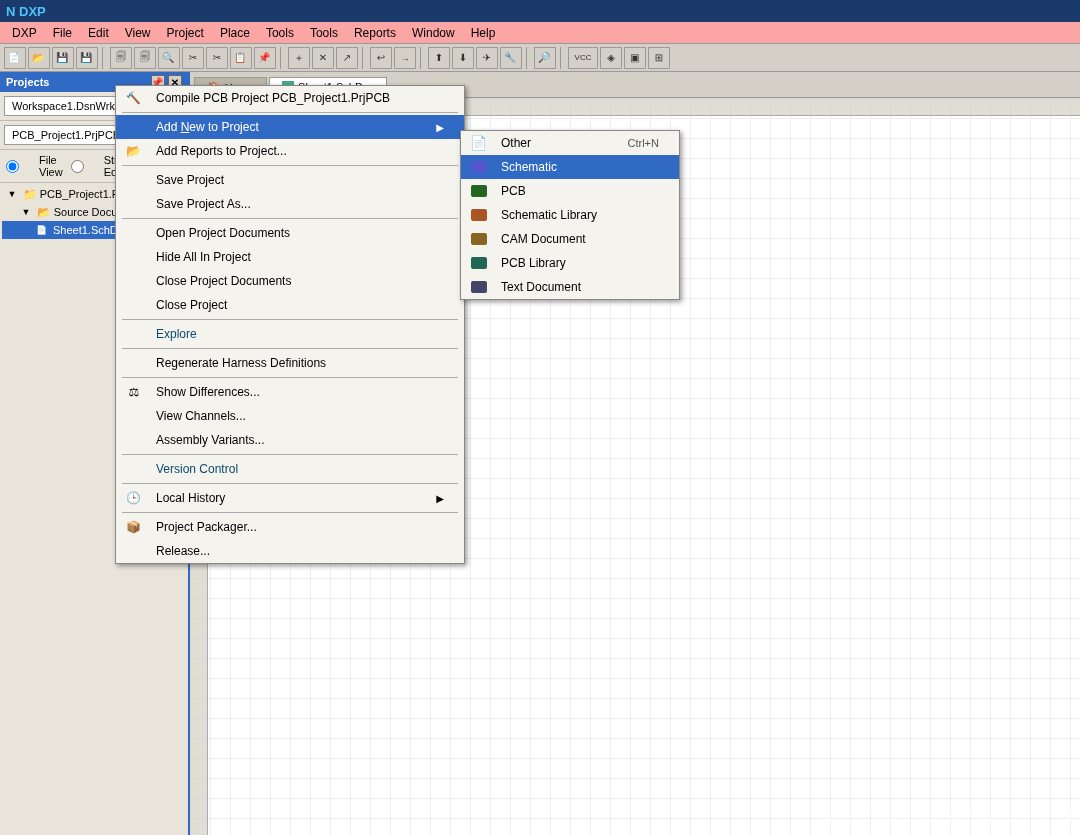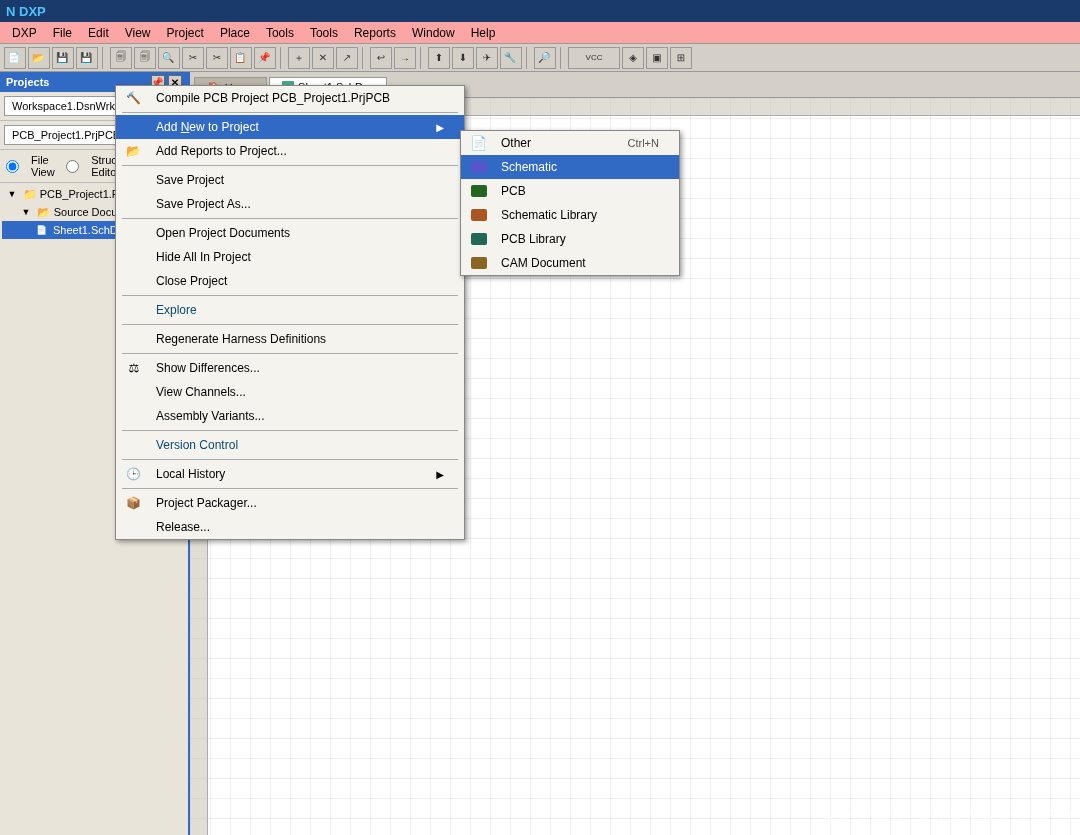--- a/index.html
+++ b/index.html
@@ -165,21 +165,21 @@
       white-space: nowrap;
     }
     #view-row {
       display: flex;
       align-items: center;
       padding: 4px 6px;
       gap: 8px;
       font-size: 11px;
       border-bottom: 1px solid #bbb;
     }
-    .radio-item { display: flex; align-items: center; gap: 12px; cursor: pointer; }
+    .radio-item { display: flex; align-items: center; gap: 20px; cursor: pointer; }
 
     
     #file-tree {
       flex: 1;
       overflow: auto;
       padding: 2px;
     }
     .tree-item {
       display: flex;
       align-items: center;
@@ -381,21 +381,21 @@
   <div class="tb-btn">↩</div>
   <div class="tb-btn">→</div>
   <div class="tb-sep"></div>
   <div class="tb-btn">⬆</div>
   <div class="tb-btn">⬇</div>
   <div class="tb-btn">✈</div>
   <div class="tb-btn">🔧</div>
   <div class="tb-sep"></div>
   <div class="tb-btn">🔎</div>
   <div class="tb-sep"></div>
-  <div class="tb-btn" style="font-size:8px;width:52px;">VCC</div>
+  <div class="tb-btn" style="font-size:8px;width:30px;">VCC</div>
   <div class="tb-btn">◈</div>
   <div class="tb-btn">▣</div>
   <div class="tb-btn">⊞</div>
 </div>
 
 <div id="main">
 
   <div id="sidebar">
     <div id="sidebar-header">
       <span>Projects</span>
@@ -496,20 +496,23 @@
     <span>Save Project As...</span>
   </div>
   <div class="ctx-separator"></div>
   <div class="ctx-item">
     <span>Open Project Documents</span>
   </div>
   <div class="ctx-item">
     <span>Hide All In Project</span>
   </div>
   <div class="ctx-item">
+    <span>Close Project Documents</span>
+  </div>
+  <div class="ctx-item">
     <span>Close Project</span>
   </div>
   <div class="ctx-separator"></div>
   <div class="ctx-item disabled">
     <span>Explore</span>
   </div>
   <div class="ctx-separator"></div>
   <div class="ctx-item">
     <span>Regenerate Harness Definitions</span>
   </div>
@@ -568,31 +571,37 @@
 
   <div class="ctx-item">
     <span class="ctx-icon">
       <span style="display:inline-block;width:16px;height:12px;background:#aa5522;border-radius:2px;"></span>
     </span>
     <span>Schematic Library</span>
   </div>
 
   <div class="ctx-item">
     <span class="ctx-icon">
+      <span style="display:inline-block;width:16px;height:12px;background:#886622;border-radius:2px;"></span>
+    </span>
+    <span>CAM Document</span>
+  </div>
+
+  <div class="ctx-item">
+    <span class="ctx-icon">
       <span style="display:inline-block;width:16px;height:12px;background:#226655;border-radius:2px;"></span>
     </span>
     <span>PCB Library</span>
   </div>
 
+
+
   <div class="ctx-item">
     <span class="ctx-icon">
-      <span style="display:inline-block;width:16px;height:12px;background:#886622;border-radius:2px;"></span>
+      <span style="display:inline-block;width:16px;height:12px;background:#444466;border-radius:2px;"></span>
     </span>
-    <span>CAM Document</span>
-  </div>
-
-
-
+    <span>Text Document</span>
+  </div>
 </div>
 
 <div id="watermark">
   <span>https://blog.csdn.net/whhcsdn233</span>
 </div>
 
 </body></html>

